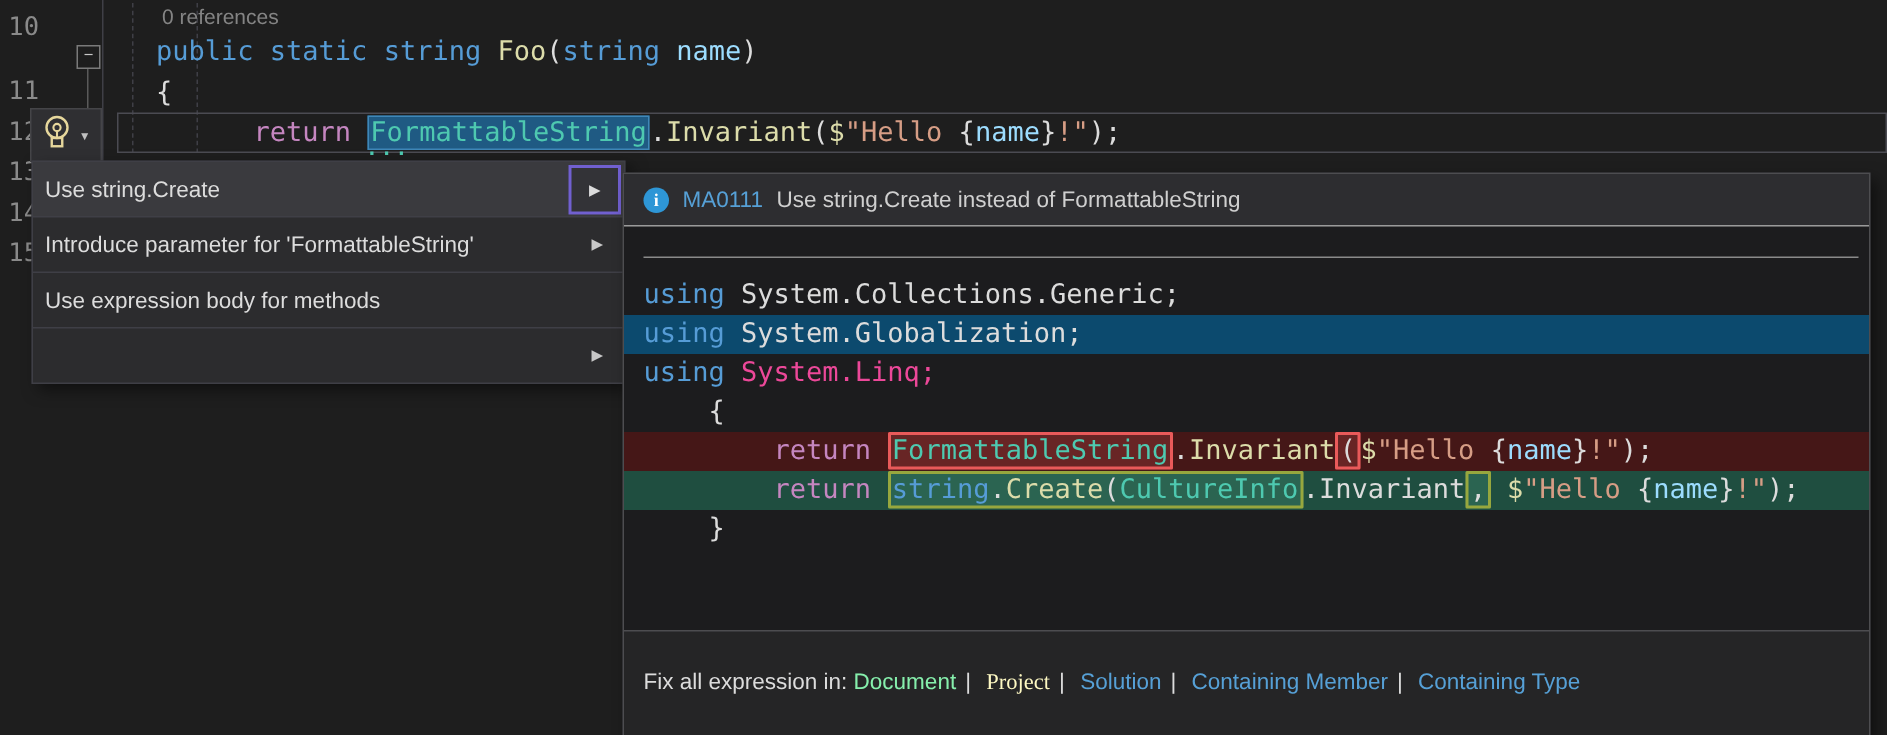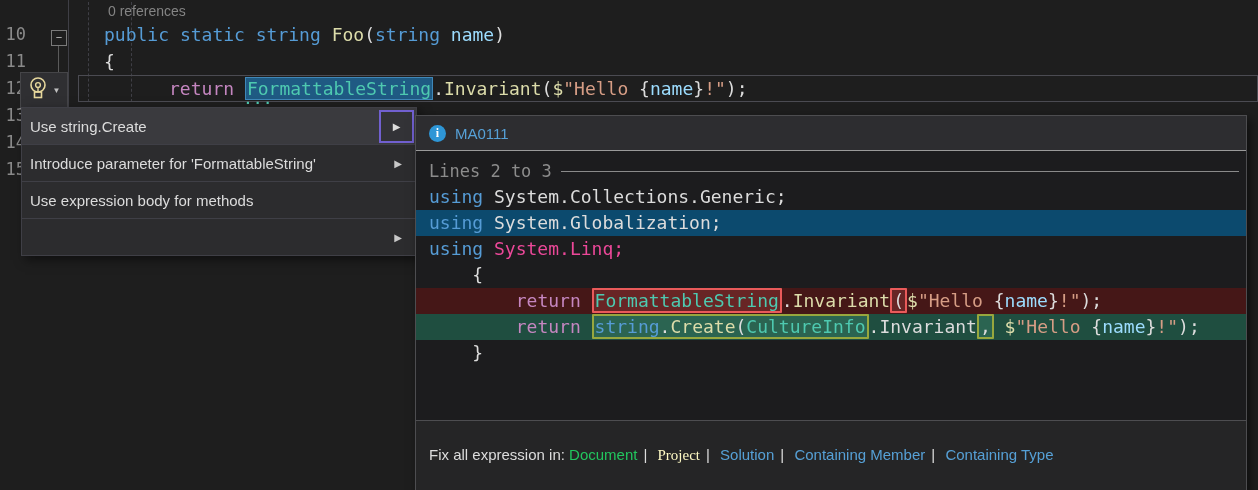--- a/index.html
+++ b/index.html
@@ -58,21 +58,21 @@
   .panel-footer{flex:1;background:#252526;border-top:1px solid #4D4D50;padding:12px 13px;font-size:15px;}
   .pf-row2{margin-top:13px;color:#DCDCDC;}
   .pf-link{text-decoration:none;cursor:pointer;}
   .pf-pipe{color:#DCDCDC;margin:0 6px;}
 </style>
 </head>
 <body>
 
 <div class="screen">
 
-  <div class="gutter-num" style="top:21px">10</div>
+  <div class="gutter-num" style="top:5px">10</div>
   <div class="gutter-num" style="top:48px">11</div>
   <div class="gutter-num" style="top:75px">12</div>
   <div class="gutter-num" style="top:102px">13</div>
   <div class="gutter-num" style="top:129px">14</div>
   <div class="gutter-num" style="top:156px">15</div>
 
   <div class="change-bar" style="color: rgb(91, 168, 90);"></div>
   <div class="gutter-vline"></div>
   <div class="fold-box">−</div>
   <div class="fold-line"></div>
@@ -120,42 +120,42 @@
     <div class="qa-sep"></div>
     <div class="qa-item">
       <span class="qa-arrow">▶</span>
     </div>
   </div>
 
   <div class="panel">
     <div class="panel-header">
       <span class="info-circle" style="background: rgb(46, 150, 214);">i</span>
       <span class="diag-code" style="color: rgb(86, 160, 214);">MA0111</span>
+      <span class="diag-title">Use string.Create instead of FormattableString</span>
     </div>
     <div class="panel-code">
       <div class="sec-label">
-        <span>Lines 2 to 3</span>
         <span class="rule"></span>
       </div>
       <div>
           <div class="crow"><span style="color: rgb(86, 156, 214);">using</span><span style="color: rgb(220, 220, 220);"> System.Collections.Generic;</span></div>
           <div class="crow" style="background: #0c4a6e;"><span style="color: rgb(86, 156, 214);">using</span><span style="color: rgb(220, 220, 220);"> System.Globalization;</span></div>
           <div class="crow"><span style="color: rgb(86, 156, 214);">using</span><span style="color: #ec4899;"> System.Linq;</span></div>
         </div>
       <div>
           <div class="crow"><span style="color: rgb(220, 220, 220);">    {</span></div>
           <div class="crow" style="background: rgb(69, 23, 23);"><span style="color: rgb(220, 220, 220);">        </span><span style="color: rgb(197, 134, 192);">return</span><span style="color: rgb(220, 220, 220);"> </span><span class="tokbox" style="border-color: rgb(233, 90, 90); background: rgba(233, 90, 90, 0.22);"><span style="color: rgb(78, 201, 176);">FormattableString</span></span><span style="color: rgb(220, 220, 220);">.</span><span style="color: rgb(220, 220, 170);">Invariant</span><span class="tokbox" style="border-color: rgb(233, 90, 90); background: rgba(233, 90, 90, 0.22);"><span style="color: rgb(220, 220, 220);">(</span></span><span style="color: rgb(220, 220, 170);">$</span><span style="color: rgb(214, 157, 133);">"Hello </span><span style="color: rgb(220, 220, 220);">{</span><span style="color: rgb(156, 220, 254);">name</span><span style="color: rgb(220, 220, 220);">}</span><span style="color: rgb(214, 157, 133);">!"</span><span style="color: rgb(220, 220, 220);">);</span></div>
           <div class="crow" style="background: rgb(31, 78, 64);"><span style="color: rgb(220, 220, 220);">        </span><span style="color: rgb(197, 134, 192);">return</span><span style="color: rgb(220, 220, 220);"> </span><span class="tokbox" style="border-color: rgb(151, 167, 62); background: rgba(94, 190, 150, 0.2);"><span style="color: rgb(86, 156, 214);">string</span><span style="color: rgb(220, 220, 220);">.</span><span style="color: rgb(220, 220, 170);">Create</span><span style="color: rgb(220, 220, 220);">(</span><span style="color: rgb(78, 201, 176);">CultureInfo</span></span><span style="color: rgb(220, 220, 220);">.Invariant</span><span class="tokbox" style="border-color: rgb(151, 167, 62); background: rgba(94, 190, 150, 0.2);"><span style="color: rgb(220, 220, 220);">,</span></span><span style="color: rgb(220, 220, 220);"> </span><span style="color: rgb(220, 220, 170);">$</span><span style="color: rgb(214, 157, 133);">"Hello </span><span style="color: rgb(220, 220, 220);">{</span><span style="color: rgb(156, 220, 254);">name</span><span style="color: rgb(220, 220, 220);">}</span><span style="color: rgb(214, 157, 133);">!"</span><span style="color: rgb(220, 220, 220);">);</span></div>
           <div class="crow"><span style="color: rgb(220, 220, 220);">    }</span></div>
         </div>
     </div>
     <div class="panel-footer">
       <div class="pf-row2">
         <span>Fix all expression in:</span>
-        <a class="pf-link" style="color: #22c55e;">Document</a><span class="pf-pipe">|</span>
+        <a class="pf-link" style="color: #86efac;">Document</a><span class="pf-pipe">|</span>
         <a class="pf-link" style="color: #fef9c3; font-family: Liberation Serif, serif;">Project</a><span class="pf-pipe">|</span>
         <a class="pf-link" style="color: rgb(86, 160, 214);">Solution</a><span class="pf-pipe">|</span>
         <a class="pf-link" style="color: rgb(86, 160, 214);">Containing Member</a><span class="pf-pipe">|</span>
         <a class="pf-link" style="color: rgb(86, 160, 214);">Containing Type</a>
       </div>
     </div>
   </div>
 
 </div>
 

